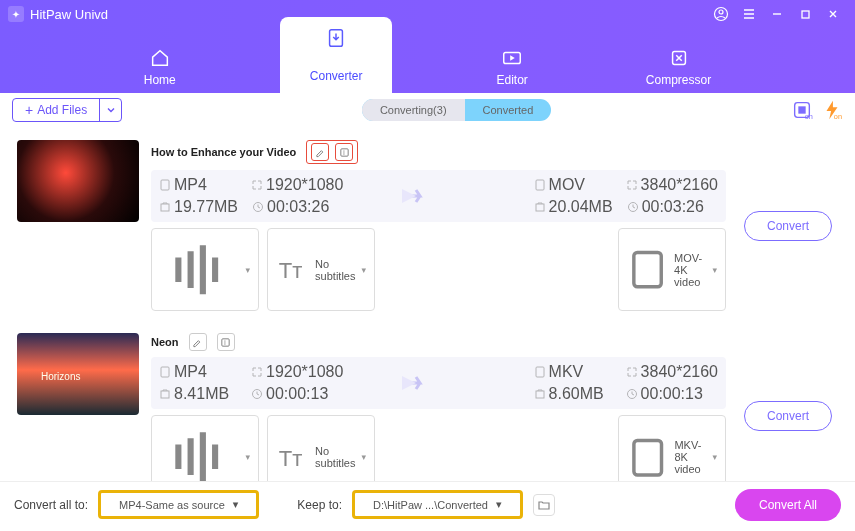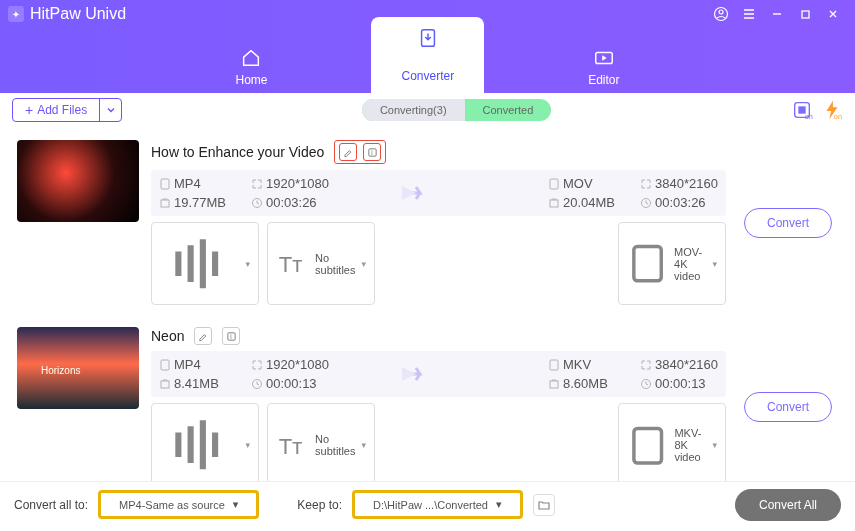--- a/index.html
+++ b/index.html
@@ -1,66 +1,66 @@
 <!DOCTYPE html>
 <html><head>
 <meta charset="utf-8">
 <style>
 * { box-sizing: border-box; margin: 0; padding: 0; font-family: "Segoe UI", Arial, sans-serif; }
 body { width: 855px; height: 531px; background: #fff; overflow: hidden; font-size: 12px; color: #333; }
 .header { background: linear-gradient(90deg, #7c5cff 0%, #8a5cff 100%); height: 93px; position: relative; }
 .titlebar { height: 28px; display: flex; align-items: center; padding: 0 8px; color: #fff; }
 .titlebar .logo { width: 16px; height: 16px; background: #fff3; border-radius: 3px; margin-right: 6px; display:flex;align-items:center;justify-content:center;font-size:10px;}
-.titlebar .title { font-size: 16px; font-weight: 500; }
+.titlebar .title { font-size: 13px; font-weight: 500; }
 .titlebar .spacer { flex: 1; }
 .winbtn { width: 28px; height: 20px; display:flex; align-items:center; justify-content:center; color:#fff; cursor:pointer; }
 .mainnav { display:flex; justify-content:center; gap: 90px; align-items:flex-end; height: 65px; }
 .navitem { display:flex; flex-direction:column; align-items:center; gap:4px; color:#fff; cursor:pointer; padding: 6px 14px; font-size:12px; }
 .navitem .nicon { width:22px; height:22px; }
 .navitem.active { background:#fff; color:#4c4cff; border-radius: 8px 8px 0 0; padding: 10px 30px; gap: 20px; }
 .toolbar { height: 34px; display:flex; align-items:center; padding: 0 12px; gap:8px; border-bottom:1px solid #eee0; }
 .addfiles { display:flex; border:1px solid #6b55f9; border-radius:4px; overflow:hidden; }
 .addfiles .btn { padding: 4px 12px; color:#6b55f9; display:flex; align-items:center; gap:4px; cursor:pointer; font-size:12px;}
 .addfiles .dd { width:22px; border-left:1px solid #6b55f9; display:flex; align-items:center; justify-content:center; color:#6b55f9; cursor:pointer;}
-.subtabs { margin:0 auto; display:flex; background:#86efac; border-radius: 14px; overflow:hidden;align-items:flex-end; }
+.subtabs { margin:0 auto; display:flex; background:#7dd3fc; border-radius: 14px; overflow:hidden;align-items:flex-end; }
 .subtab { padding: 5px 18px; font-size:11px; color:#666; cursor:pointer; }
 .subtab.active { background:#e6e6ee; }
 .toolright { display:flex; gap:8px; align-items:center; }
 .hwicon { width:22px; height:22px; }
 .list { padding: 4px 12px 0 12px; height: 354px; overflow:auto; }
 .item { display:flex; gap:12px; padding: 8px 4px; border-radius:6px; border:1px solid transparent; margin-bottom:4px;}
 .thumb { width:122px; height:82px; border-radius:4px; background:#333; flex-shrink:0; overflow:hidden; }
 .thumb.t1 { background: radial-gradient(circle at 40% 40%, #ff4a3a 0%, #2a0a0a 55%, #000 100%); }
 .thumb.t2 { background: linear-gradient(180deg,#2a2a55 0%, #ff6b4a 45%, #1a2a33 100%); position:relative;}
 .thumb.t2::after{content:"Horizons"; position:absolute; top:38px; left:24px; color:#ffe; font-size:10px;}
 .mid { flex:1; display:flex; flex-direction:column; gap:6px; min-width:0; }
 .titlerow { display:flex; align-items:center; gap:10px; }
-.ititle { font-size:14px; font-weight:400; color:#222; }
+.ititle { font-size:11px; font-weight:700; color:#222; }
 .iconsq { width:18px; height:18px; border:1px solid #ccc; border-radius:3px; display:flex; align-items:center; justify-content:center; color:#666; cursor:pointer; font-size:10px;}
 .iconsq.hl { border-color:#e74c3c; }
 .hlbox { border:1.5px solid #e74c3c; padding:2px 4px; border-radius:3px; display:flex; gap:6px;}
-.metarow { background:#f5f5fb; padding:6px 8px; border-radius:4px; display:flex; align-items:center; gap:18px; font-size:13px; color:#555; position:relative;}
+.metarow { background:#f5f5fb; padding:6px 8px; border-radius:4px; display:flex; align-items:center; gap:18px; font-size:16px; color:#555; position:relative;}
 .mcol { display:flex; flex-direction:column; gap:4px; }
 .mcol .line { display:flex; gap:14px; }
 .mi { display:flex; align-items:center; gap:3px; min-width:78px;}
 .mi .ic { width:12px; height:12px; opacity:.6; }
 .arrow { position:absolute; left:46%; top:50%; transform:translate(-50%,-50%); }
 .arrow svg { width:28px; height:22px; }
 .dstcol { margin-left:auto;text-align:right; }
 .ddrow { display:flex; gap:8px; }
 .selbox { border:1px solid #ddd; border-radius:4px; padding:4px 8px; display:flex; align-items:center; gap:6px; font-size:11px; color:#555; cursor:pointer; background:#fff; min-width:100px; justify-content:space-between;}
 .selbox .chev { font-size:9px; color:#999; }
 .selbox.wide { width:108px; }
 .right { width:100px; display:flex; align-items:center; justify-content:center; }
 .convertbtn { border:1.5px solid #7c6cff; color:#7c6cff; background:#fff; border-radius:18px; padding:7px 22px; font-size:12px; font-weight:500; cursor:pointer; }
 .footer { height:46px; border-top:1px solid #eee; display:flex; align-items:center; padding:0 14px; gap:10px; font-size:12px; color:#444;}
 .footer .sel { border:3px solid #eab308; border-radius:4px; padding:5px 18px; display:flex; align-items:center; gap:8px; cursor:pointer; min-width:130px; justify-content:flex-end; font-size:11px; color:#555;}
 .footer .folder { width:22px;height:22px; border:1px solid #ddd; border-radius:4px; display:flex;align-items:center;justify-content:center;cursor:pointer;color:#888;}
 .footer .spacer{flex:1;}
-.convertall { background:#737373; color:#fff; border:none; border-radius:18px; padding:9px 24px; font-size:12px; font-weight:500; cursor:pointer;}
+.convertall { background:#d946ef; color:#fff; border:none; border-radius:18px; padding:9px 24px; font-size:12px; font-weight:500; cursor:pointer;}
 svg { display:block; }
 </style>
 </head>
 <body>
 
 <div class="header">
   <div class="titlebar">
     <div class="logo">✦</div>
     <div class="title">HitPaw Univd</div>
     <div class="spacer"></div>
@@ -105,20 +105,27 @@
           <path d="M9 11l3 3 3-3M12 7v7" fill="none" stroke="#5b5bff" stroke-width="1.6"></path>
         </svg>
       <span>Converter</span>
     </div>
     <div class="navitem">
       <svg class="nicon" viewBox="0 0 24 24">
           <rect x="3" y="6" width="18" height="12" rx="2" fill="none" stroke="#fff" stroke-width="1.6"></rect>
           <path d="M10 9v6l5-3z" fill="#fff"></path>
         </svg>
       <span>Editor</span>
+    </div>
+    <div class="navitem">
+      <svg class="nicon" viewBox="0 0 24 24">
+          <rect x="5" y="5" width="14" height="14" rx="2" fill="none" stroke="#fff" stroke-width="1.6"></rect>
+          <path d="M9 9l6 6M15 9l-6 6" stroke="#fff" stroke-width="1.6"></path>
+        </svg>
+      <span>Compressor</span>
     </div>
   </div>
 </div>
 
 <div class="toolbar">
   <div class="addfiles">
     <div class="btn">
         <span style="font-size:14px;line-height:1">+</span>
         <span>Add Files</span>
       </div>

